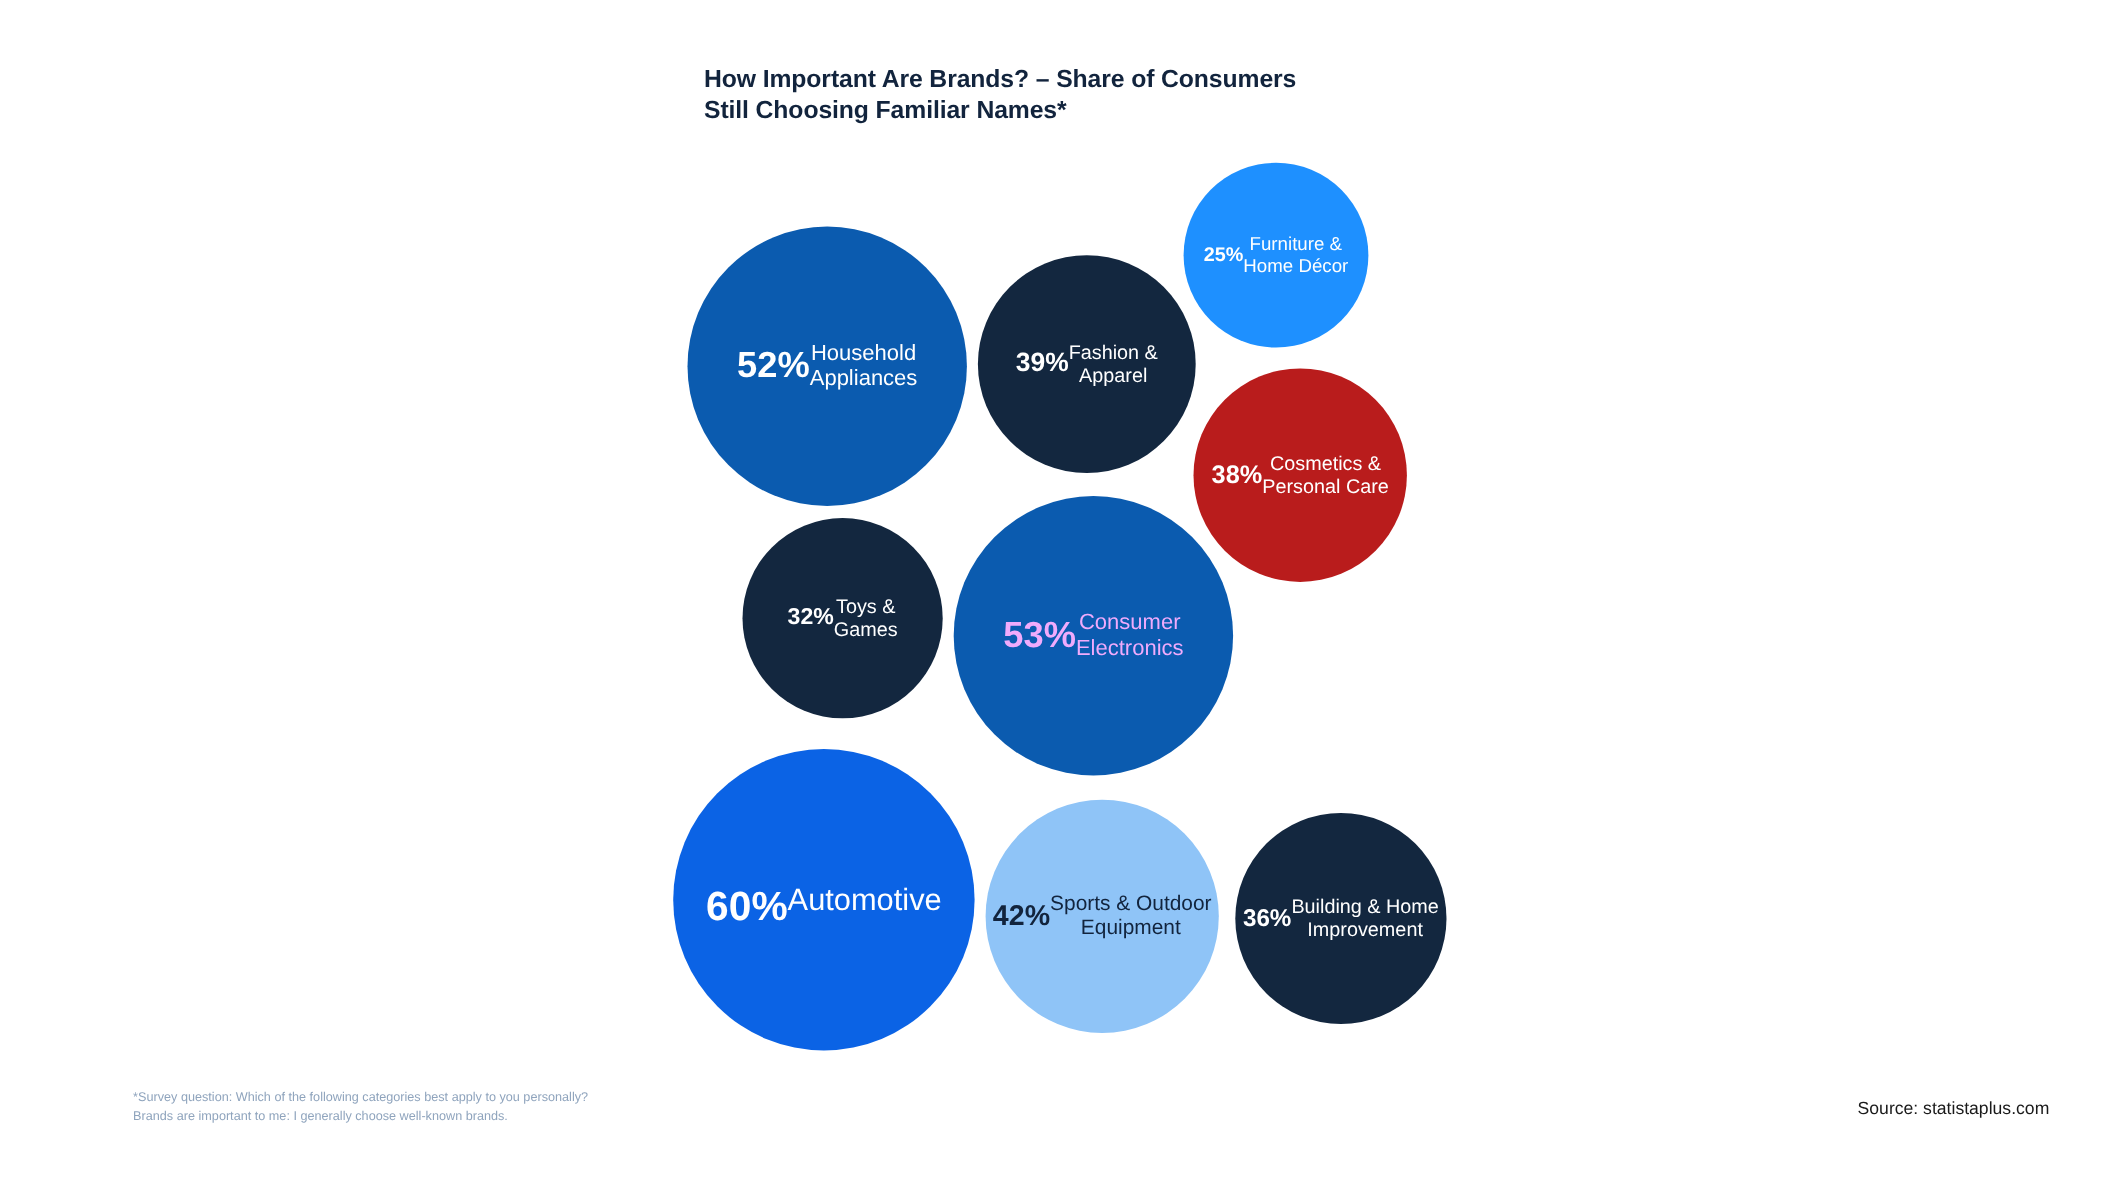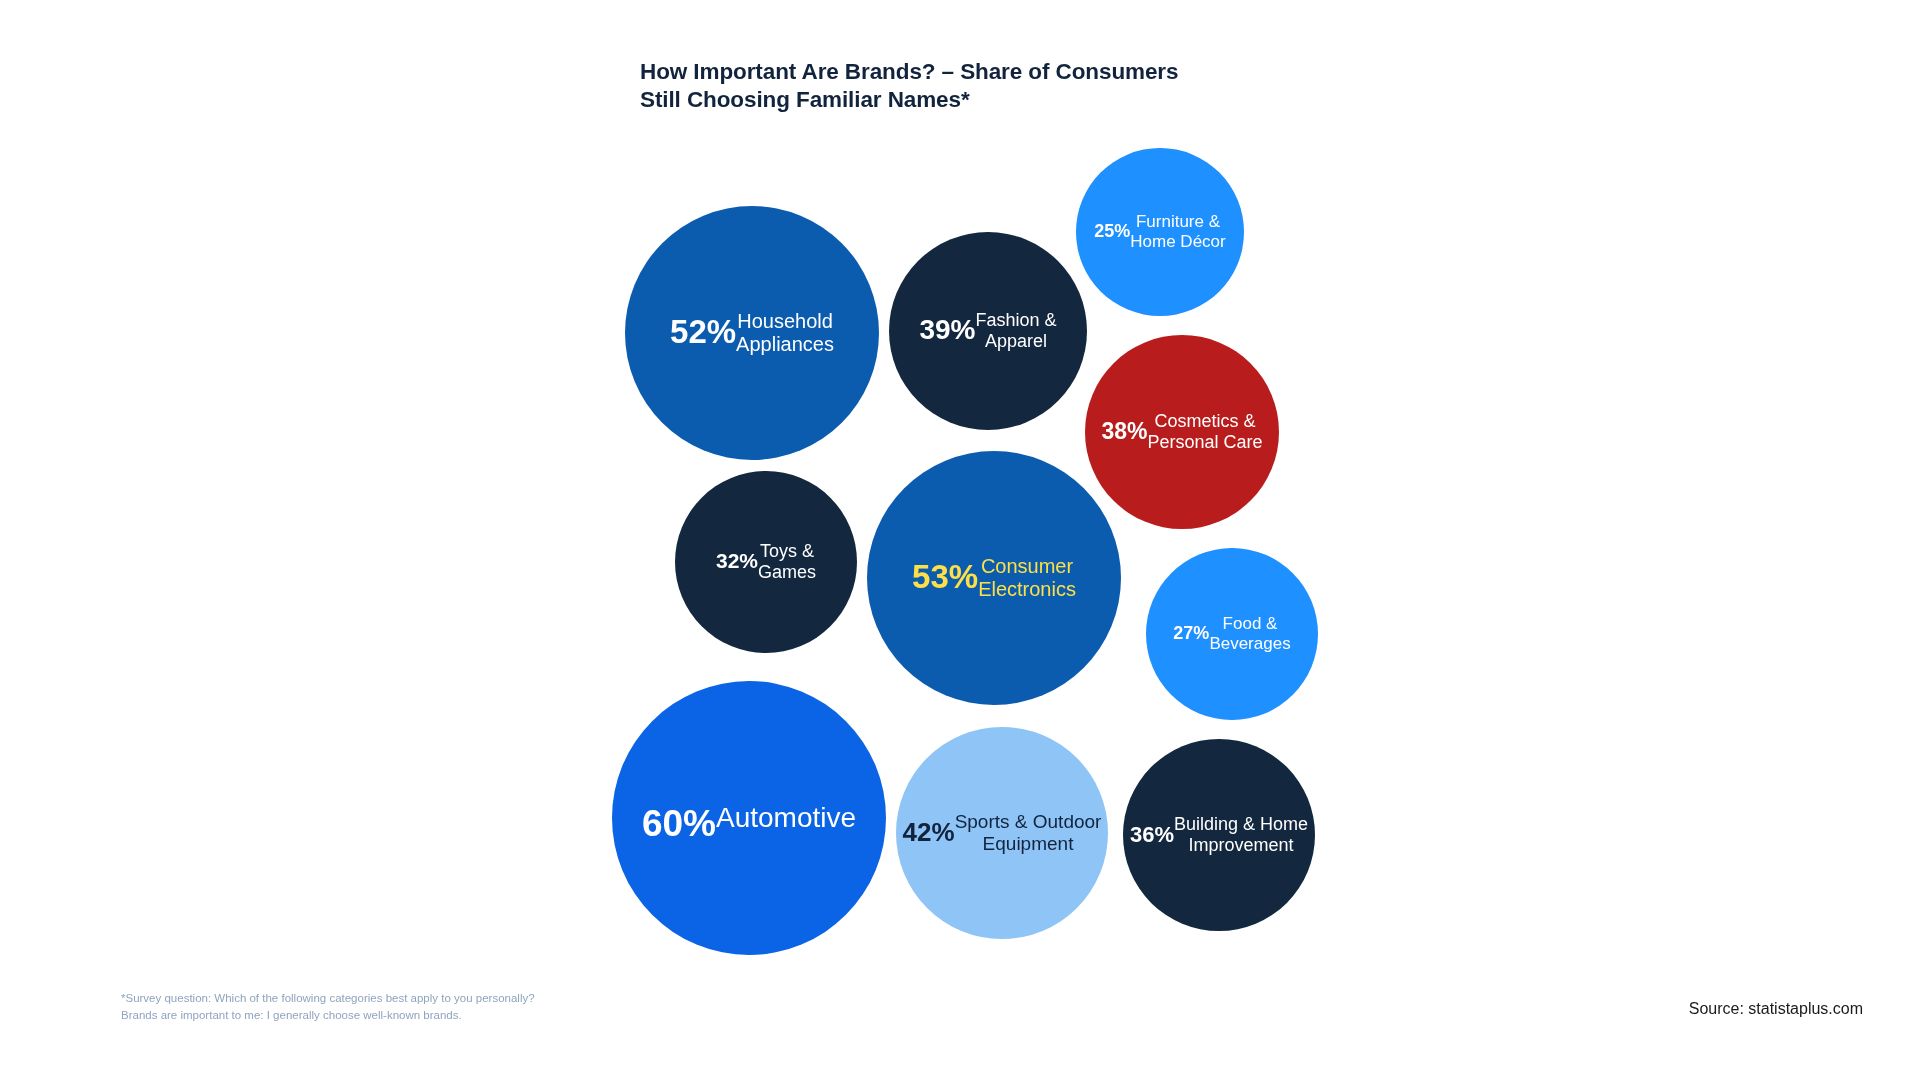--- a/index.html
+++ b/index.html
@@ -87,48 +87,43 @@
     <span class="line">Still Choosing Familiar Names*</span>
   </div>
 
   <div id="bubbles">
       <div class="bubble" style="left: 625px; top: 206px; width: 254px; height: 254px; background: rgb(11, 91, 175); color: rgb(255, 255, 255); z-index: 10;">
         <span class="val" style="font-size: 33px;">52%</span>
         <span class="lbl" style="font-size: 20px;">Household
 Appliances</span>
       </div>
       <div class="bubble" style="left: 889px; top: 232px; width: 198px; height: 198px; background: rgb(19, 39, 63); color: rgb(255, 255, 255); z-index: 11;">
-        <span class="val" style="font-size: 28px;">39%</span>
+        <span class="val" style="font-size: 24px;">39%</span>
         <span class="lbl" style="font-size: 18px;">Fashion &amp;
 Apparel</span>
       </div>
       <div class="bubble" style="left: 1076px; top: 148px; width: 168px; height: 168px; background: rgb(30, 144, 255); color: rgb(255, 255, 255); z-index: 12;">
         <span class="val" style="font-size: 18px;">25%</span>
         <span class="lbl" style="font-size: 17px;">Furniture &amp;
 Home Décor</span>
       </div>
       <div class="bubble" style="left: 1085px; top: 335px; width: 194px; height: 194px; background: #b91c1c; color: rgb(255, 255, 255); z-index: 13;">
         <span class="val" style="font-size: 23px;">38%</span>
         <span class="lbl" style="font-size: 18px;">Cosmetics &amp;
 Personal Care</span>
       </div>
       <div class="bubble" style="left: 675px; top: 471px; width: 182px; height: 182px; background: rgb(19, 39, 63); color: rgb(255, 255, 255); z-index: 14;">
         <span class="val" style="font-size: 21px;">32%</span>
         <span class="lbl" style="font-size: 18px;">Toys &amp;
 Games</span>
       </div>
-      <div class="bubble" style="left: 867px; top: 451px; width: 254px; height: 254px; background: rgb(11, 91, 175); color: #fde047; z-index: 15;">
+      <div class="bubble" style="left: 867px; top: 451px; width: 254px; height: 254px; background: rgb(11, 91, 175); color: #f0abfc; z-index: 15;">
         <span class="val" style="font-size: 33px;">53%</span>
         <span class="lbl" style="font-size: 20px;">Consumer
 Electronics</span>
-      </div>
-      <div class="bubble" style="left: 1146px; top: 548px; width: 172px; height: 172px; background: rgb(30, 144, 255); color: rgb(255, 255, 255); z-index: 16;">
-        <span class="val" style="font-size: 18px;">27%</span>
-        <span class="lbl" style="font-size: 17px;">Food &amp;
-Beverages</span>
       </div>
       <div class="bubble" style="left: 612px; top: 681px; width: 274px; height: 274px; background: rgb(11, 99, 229); color: rgb(255, 255, 255); z-index: 17;">
         <span class="val" style="font-size: 37px; margin-top: 12px;">60%</span>
         <span class="lbl" style="font-size: 28px;">Automotive</span>
       </div>
       <div class="bubble" style="left: 896px; top: 727px; width: 212px; height: 212px; background: rgb(143, 196, 247); color: rgb(18, 36, 61); z-index: 18;">
         <span class="val" style="font-size: 26px;">42%</span>
         <span class="lbl" style="font-size: 19px;">Sports &amp; Outdoor
 Equipment</span>
       </div>

